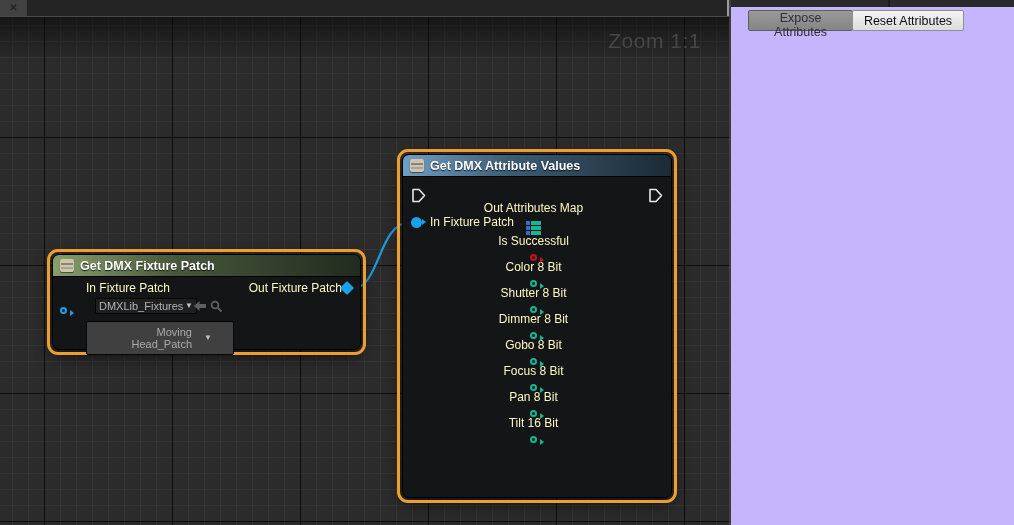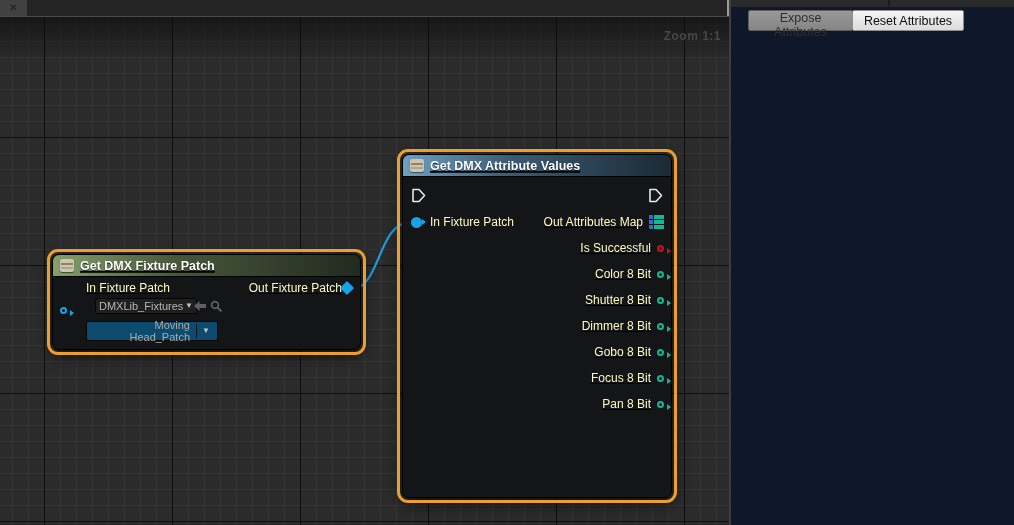--- a/index.html
+++ b/index.html
@@ -19,26 +19,26 @@
     background-color:#2b2b2b;
     background-image:
       linear-gradient(to bottom, rgba(8,8,8,.6), rgba(8,8,8,0) 44px),
       linear-gradient(to right, #0e0e0e 1px, transparent 1px),
       linear-gradient(to bottom, #0e0e0e 1px, transparent 1px),
       linear-gradient(to right, #353535 1px, transparent 1px),
       linear-gradient(to bottom, #353535 1px, transparent 1px);
     background-size:auto,128px 128px,128px 128px,16px 16px,16px 16px;
     background-position:0 0,44px 120px,44px 120px,12px 8px,12px 8px;
   }
-  .zoom-label{position:absolute;right:8px;top:12px;font-size:12px;font-weight:bold;color:#474747;letter-spacing:.5px;}
+  .zoom-label{position:absolute;right:28px;top:12px;font-size:21px;font-weight:normal;color:#474747;letter-spacing:.5px;}
   .wire{position:absolute;left:0;top:0;pointer-events:none;}
 
   
   .node{position:absolute;background:rgba(19,21,23,.97);border:1px solid #000;border-radius:7px;
-        box-shadow:0 6px 16px rgba(0,0,0,.65);text-decoration:underline;}
+        box-shadow:0 6px 16px rgba(0,0,0,.65);}
   .node::before{content:'';position:absolute;inset:-6px;border:3px solid var(--selection-orange,#ED9E30);
         border-radius:11px;pointer-events:none;}
   .node-header{height:22px;display:flex;align-items:center;gap:6px;padding:0 7px;
         border-radius:6px 6px 0 0;border-bottom:1px solid #000;}
   .hdr-green{background:linear-gradient(90deg,var(--header-green,#87A06B) 0%,#47573B 40%,#222B1F 100%);}
   .hdr-blue{background:linear-gradient(90deg,var(--header-blue,#6F9EC4) 0%,#3B5C74 40%,#1B2A35 100%);}
   .node-title{font-size:12.5px;font-weight:bold;color:#fff;text-shadow:0 1px 1px rgba(0,0,0,.8);white-space:nowrap;}
   .node-icon{width:14px;height:13px;border-radius:2px;background:#cfc6ad;position:relative;flex:none;box-shadow:0 1px 1px rgba(0,0,0,.5);}
   .node-icon::before{content:'';position:absolute;left:1px;right:1px;top:4px;height:2px;background:#8b8471;}
   .node-icon::after{content:'';position:absolute;left:1px;right:1px;top:8px;height:2px;background:#aca58d;}
@@ -68,37 +68,37 @@
      box-shadow:0 5px 0 var(--pin-byte-teal,#12B795),0 10px 0 var(--pin-byte-teal,#12B795);}
   .exec-pin svg{display:block;}
 
   
   .node1{left:52px;top:237px;width:309px;height:96px;text-align:right;}
   .fp-row{display:flex;justify-content:space-between;align-items:center;padding:4px 8px 0 33px;height:18px;}
   .out-group{display:flex;align-items:center;}
   .combo{position:absolute;display:flex;align-items:center;font-size:11px;cursor:pointer;}
   .combo1{left:33px;top:21px;width:102px;height:16px;background:#1f1f1f;border:1px solid #060606;
           color:#b5b5b5;padding:0 3px;justify-content:space-between;border-radius:2px;margin-left:9px;}
-  .combo2{left:33px;top:44px;width:132px;height:20px;background:#0c4a6e;border:1px solid #060606;
-          color:#ababab;padding:2px;border-radius:2px;}
+  .combo2{left:33px;top:44px;width:148px;height:20px;background:#404040;border:1px solid #060606;
+          color:#ababab;padding:16px;border-radius:2px;}
   .combo2 .txt{padding:0 6px;flex:1;}
   .combo2 .caret-box{width:19px;align-self:stretch;border-left:1px solid #141414;display:flex;align-items:center;justify-content:center;color:#c9c9c9;}
   .caret{font-size:8px;color:#c0c0c0;line-height:8px;}
   .mini-icon{position:absolute;top:23px;}
   .node1 .pin-objin.inpin{position:absolute;left:7px;top:30px;}
 
   
   .node2{left:402px;top:137px;width:270px;height:344px;}
   .exec-row{display:flex;justify-content:space-between;align-items:center;padding:6px 8px 0 8px;height:30px;}
   .rows{position:relative;margin-top:2px;}
-  .out-row{display:flex;justify-content:flex-end;align-items:center;gap:6px;height:26px;padding-right:7px;}
+  .out-row{display:flex;justify-content:flex-end;align-items:center;gap:6px;height:26px;padding-right:7px;flex-direction:column;}
   .in-group{position:absolute;left:8px;top:0;height:26px;display:flex;align-items:center;gap:8px;}
 
   
-  .panel{position:absolute;left:731px;top:0;width:283px;height:525px;background:#0f172a;text-decoration:underline;}
+  .panel{position:absolute;left:731px;top:0;width:283px;height:525px;background:#c4b5fd;text-decoration:underline;}
   .panel-topstrip{position:absolute;left:0;top:0;width:100%;height:7px;background:#2a2a2a;}
   .panel-topstrip .notch{position:absolute;left:157px;top:0;width:2px;height:7px;background:#1c1c1c;}
   .btn{position:absolute;top:10px;height:21px;font-family:"Liberation Sans",sans-serif;font-size:12.5px;
        border-radius:2px;padding:0 10px;cursor:pointer;}
   .btn-gray{left:17px;width:105px;background:linear-gradient(#999,#858585);border:1px solid #5e5e5e;color:#2f2f2f;}
   .btn-light{left:121px;width:112px;background:linear-gradient(#f4f4f4,#dcdcdc);border:1px solid #8f8f8f;color:#0d0d0d;}
 </style>
 </head>
 <body>
 
@@ -210,20 +210,24 @@
   <div class="out-row">
     <span class="lbl">Focus 8 Bit</span>
     <span class="pin pin-ring pin-byte"></span>
   </div>
 
   <div class="out-row">
     <span class="lbl">Pan 8 Bit</span>
     <span class="pin pin-ring pin-byte"></span>
   </div>
 
+  <div class="out-row">
+    <span class="lbl">Tilt 16 Bit</span>
+    <span class="pin pin-ring pin-byte"></span>
+  </div>
 
 </div>
         </div>
       </div>
 
     </div>
   </div>
 
   <div class="panel">
     <div class="panel-topstrip">

